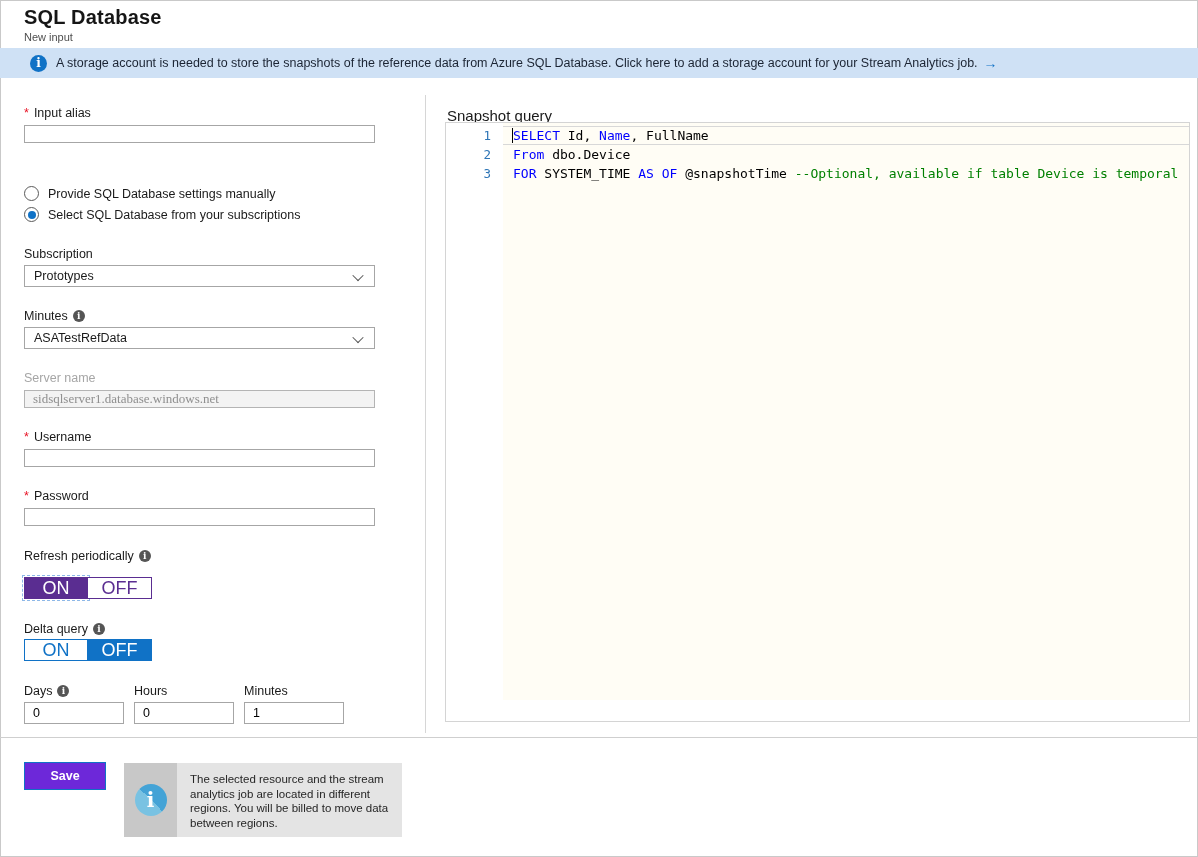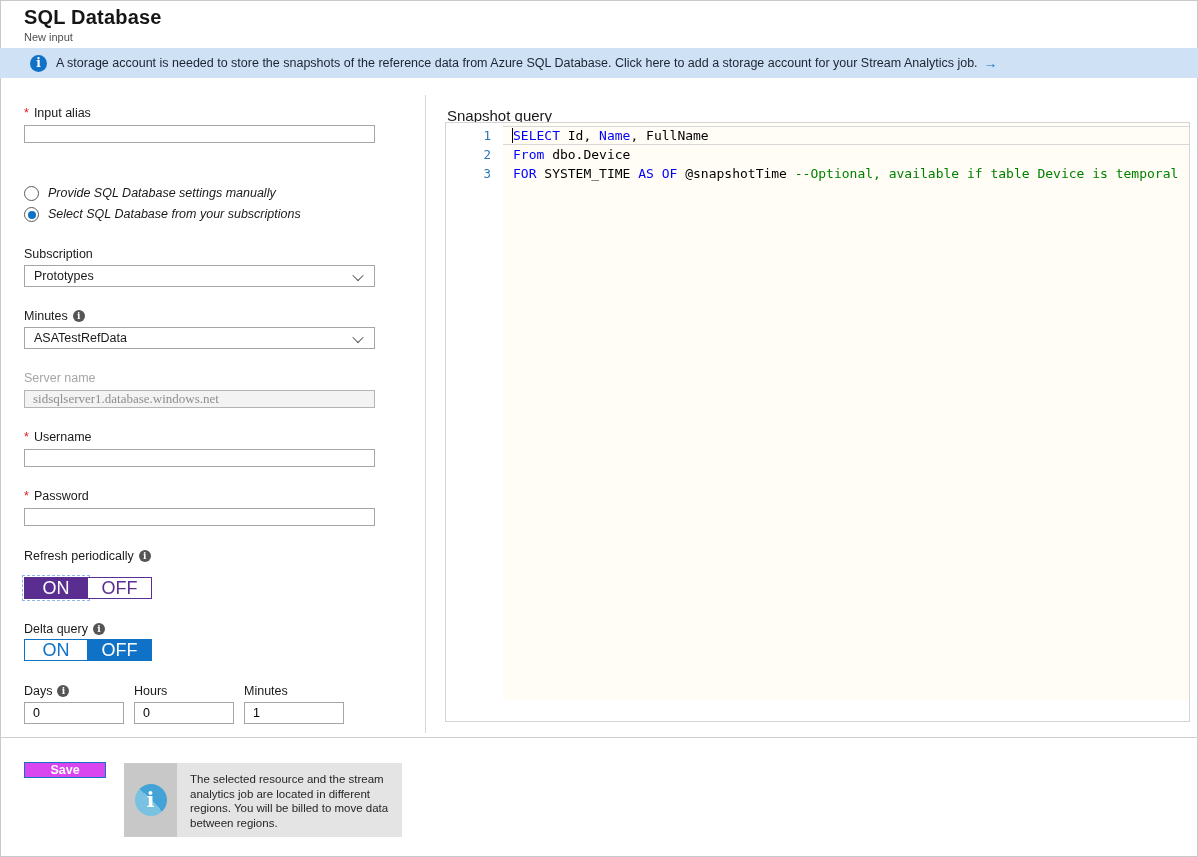--- a/index.html
+++ b/index.html
@@ -32,21 +32,21 @@
   .star { color:#e81123; font-size:12.5px; }
   .mini-info { width:12px; height:12px; border-radius:50%; background:#555; color:#fff;
                font-family:"DejaVu Serif", serif; font-size:9px; font-weight:700;
                display:inline-flex; align-items:center; justify-content:center; flex:0 0 auto; }
   .text-input { width:100%; height:18px; border:1px solid #a6a6a6; background:#fff;
                 font-family:Liberation Serif, serif; font-size:13px; padding:0 8px; color:#1a1a1a; }
   .text-input:disabled { background:#f3f3f3; border-color:#b4b4b4; color:#8f8f8f; }
   .fld { margin-bottom:22px; }
 
   .radios { margin-top:21px; margin-bottom:25px; }
-  .radio-row { display:flex; align-items:flex-start; margin-bottom:6px; cursor:pointer;font-style:italic; }
+  .radio-row { display:flex; align-items:flex-end; margin-bottom:6px; cursor:pointer; }
   .radio { width:15px; height:15px; border-radius:50%; border:1px solid #5a5a5a; background:#fff;
            display:flex; align-items:center; justify-content:center; flex:0 0 auto; }
   .radio.selected::after { content:""; width:8px; height:8px; border-radius:50%; background:#1072c6; }
   .radio-label { margin-left:9px; font-size:12.5px; }
 
   .select { position:relative; width:100%; height:22px; border:1px solid #a6a6a6; background:#fff;
             display:flex; align-items:center; padding:0 26px 0 9px; font-size:12.5px; cursor:pointer; }
   .chev { position:absolute; right:12px; top:7px; width:8px; height:8px;
           border-right:1.5px solid #555; border-bottom:1.5px solid #555; transform:rotate(45deg) translate(-1px,-1px); }
 
@@ -73,21 +73,21 @@
   .code-row { display:flex; height:19px; line-height:19px;
               font-family:"DejaVu Sans Mono", monospace; font-size:13px; }
   .gutter { width:57px; flex:0 0 auto; text-align:right; padding-right:12px; color:#2e75b6; font-size:12.5px; }
   .code-content { flex:1; padding-left:10px; white-space:pre; position:relative; }
   .code-row.current .code-content { box-shadow: inset 0 1px 0 #d8d8d8, inset 0 -1px 0 #d8d8d8; }
   .cursor { position:absolute; left:9px; top:2px; bottom:2px; width:1px; background:#000; }
   .kw { color:#0000ff; } .pl { color:#000; } .cm { color:#008000; }
 
   
   .footer-divider { position:absolute; left:0; right:0; top:737px; height:1px; background:#cfcfcf; }
-  .save { position:absolute; left:24px; top:762px; width:82px; height:16px; background:#d946ef; color:#fff;
+  .save { position:absolute; left:24px; top:762px; width:82px; height:28px; background:#6d28d9; color:#fff;
           border:1px solid #1072c6; font-family:"Liberation Sans", sans-serif; font-size:12.5px; font-weight:700;
           cursor:pointer; }
   .notice { position:absolute; left:124px; top:763px; width:278px; height:74px; display:flex; }
   .notice-strip { width:53px; flex:0 0 auto; background:#c8c8c8; display:flex; align-items:center; justify-content:center; }
   .notice-icon { width:32px; height:32px; border-radius:50%;
                  background:linear-gradient(45deg,#79c2e2 50%,#44a3d6 50%); color:#fff;
                  display:flex; align-items:center; justify-content:center;
                  font-family:"DejaVu Serif", serif; font-size:20px; font-weight:700; }
   .notice-text { flex:1; background:#e4e4e4; padding:9px 10px 8px 13px; font-size:11.5px;
                  line-height:14.5px; color:#262626; }

